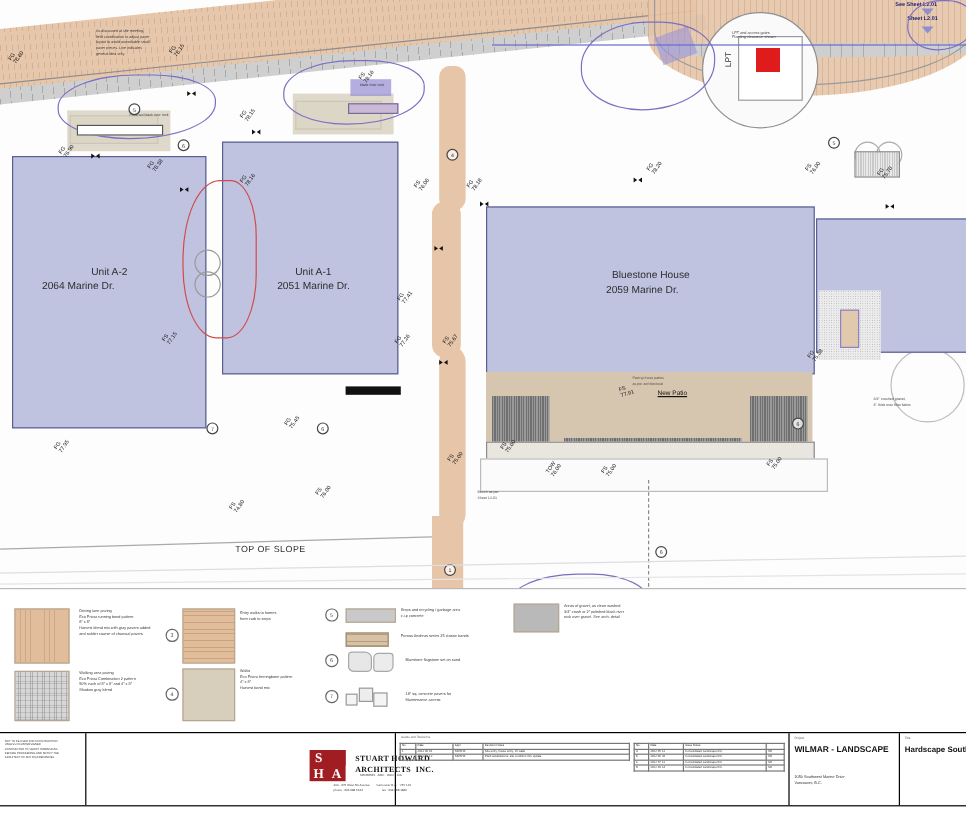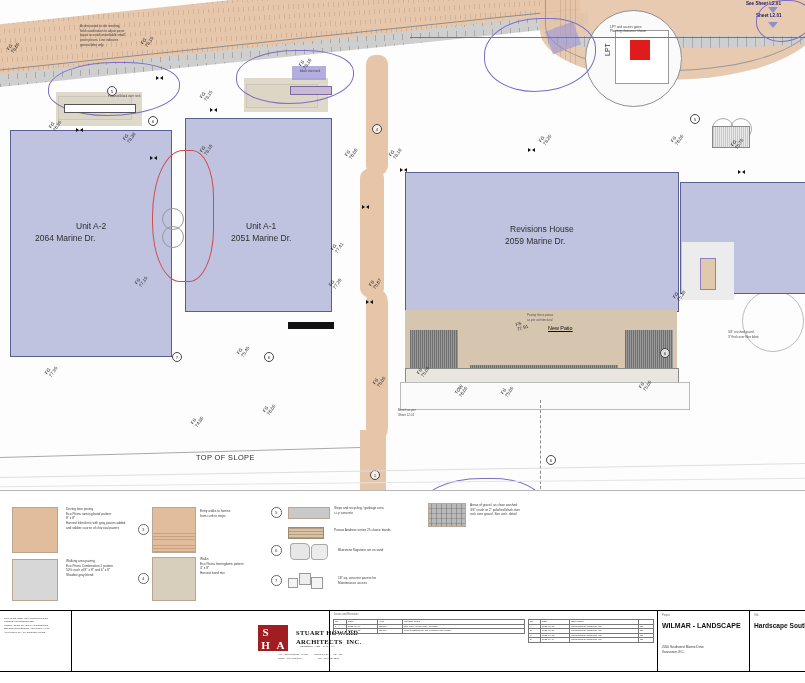--- a/index.html
+++ b/index.html
@@ -150,21 +150,21 @@
 
     <div class="txt" style="left:80px;top:24px;font-size:3.1px;color:#3d3d3d;line-height:1.5;">As discussed at site meeting,
 field coordination to adjust paver
 layout to avoid unworkable small
 paver pieces. Line indicates
 general idea only.</div>
     <div class="txt" style="left:108px;top:95px;font-size:3px;color:#4a4a4a;">Polished black river rock</div>
     <div class="txt" style="left:300px;top:70px;font-size:3px;color:#3a3a3a;">black river rock</div>
 
     <div class="abs bldg" style="left:405px;top:172px;width:272px;height:138px;"></div>
-    <div class="txt lg" style="left:510px;top:225px;">Revisions House</div>
+    <div class="txt lg" style="left:510px;top:225px;">Bluestone House</div>
     <div class="txt lg" style="left:505px;top:237px;">2059 Marine Dr.</div>
 
     <div class="abs patio" style="left:405px;top:310px;width:272px;height:58px;"></div>
     <div class="txt" style="left:527px;top:313px;font-size:3px;color:#555;line-height:1.5;">Paving these patios
 as per architectural</div>
     <div class="txt" style="left:548px;top:325px;font-size:5.4px;color:#111;text-decoration:underline;">New Patio</div>
 
     <div class="abs hatch-dark" style="left:410px;top:330px;width:48px;height:44px;"></div>
     <div class="abs hatch-dark" style="left:625px;top:330px;width:48px;height:44px;"></div>
     <div class="abs hatch-dark" style="left:470px;top:365px;width:148px;height:14px;"></div>

